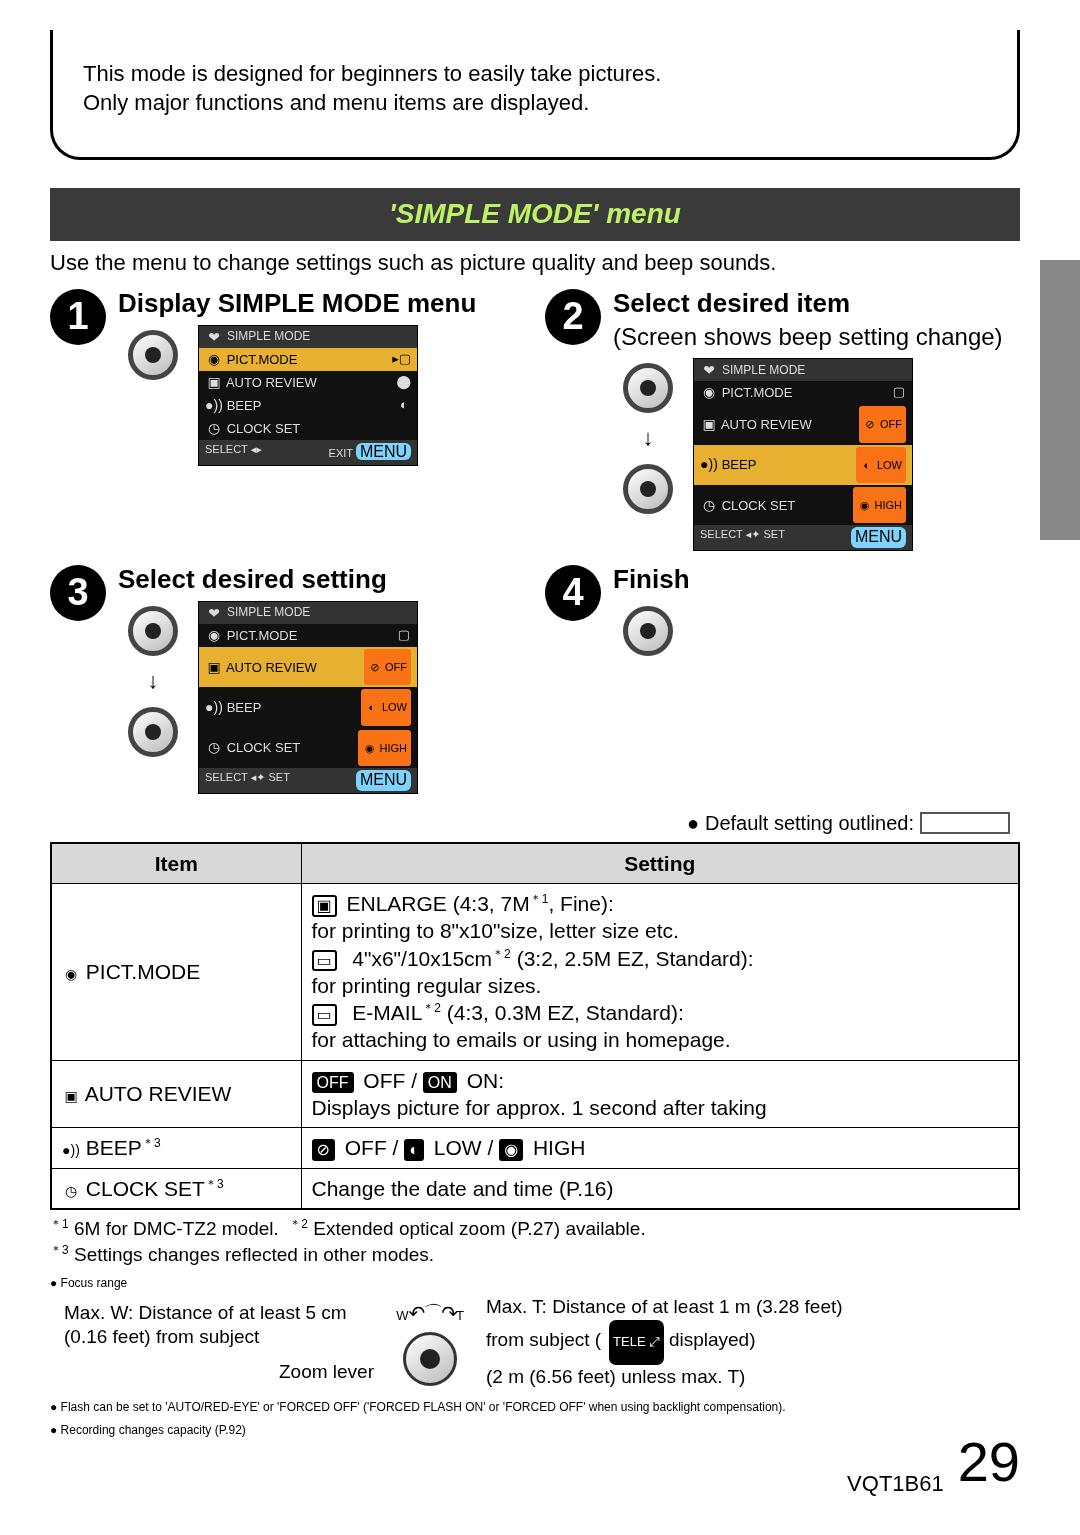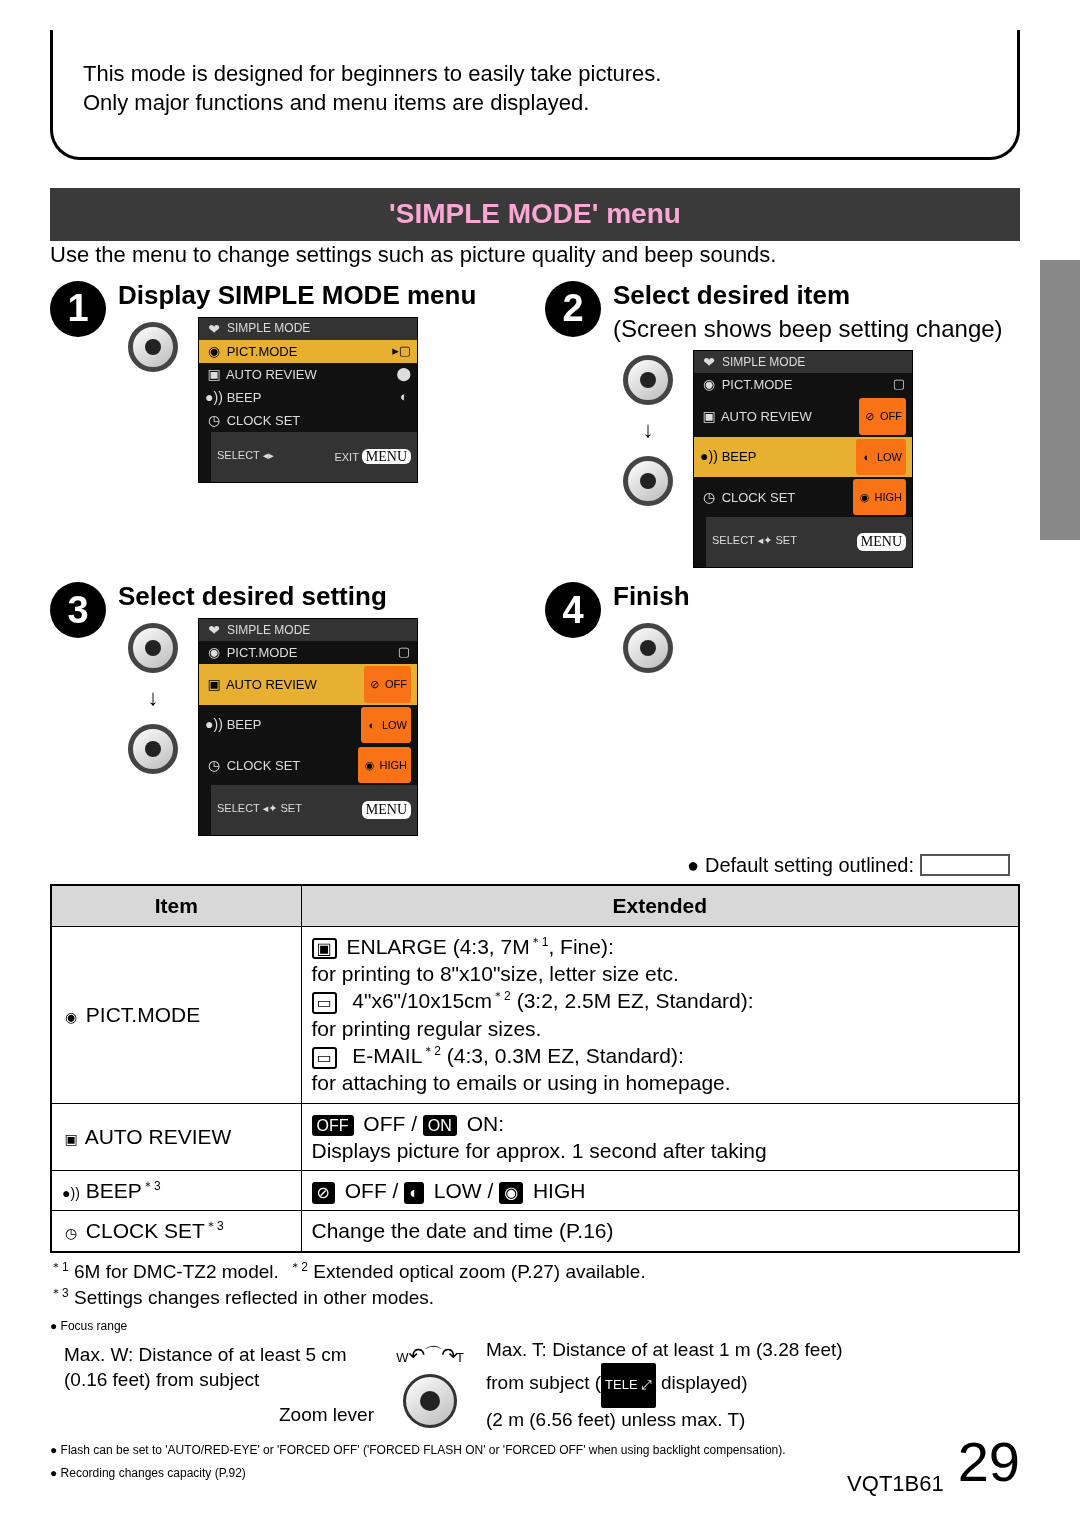--- a/index.html
+++ b/index.html
@@ -26,25 +26,27 @@
   .gray-tab {
     position: absolute;
     right: 0;
     top: 260px;
     width: 40px;
     height: 280px;
     background: #888;
   }
   .section-bar {
     background: #3a3a3a;
-    color: #f9a8d4;
+    color: #bef264;
     font-weight: bold;
     font-size: 28px;
     text-align: center;
     padding: 8px 0;
+    margin-bottom: 8px;
+    font-style: italic;
   }
   .menu-desc { margin-bottom: 12px; }
   .steps {
     display: grid;
     grid-template-columns: 1fr 1fr;
     column-gap: 20px;
     row-gap: 14px;
     margin-bottom: 16px;
   }
   .step { display: flex; align-items: flex-start; gap: 12px; }
@@ -78,23 +80,23 @@
   .lcd-title {
     background:#333; padding:2px 6px; font-size:12px; display:flex; align-items:center; gap:4px;
   }
   .lcd-row {
     display:flex; align-items:center; justify-content:space-between;
     padding:2px 6px; font-size:13px;
   }
   .lcd-row.hl { background:#e8b030; color:#000; }
   .lcd-side { background:#f97316; color:#000; font-size:11px; padding:11px 4px; border-radius:3px; }
   .lcd-foot {
-    background:#333; padding:16px 6px; font-size:11px; display:flex; justify-content:space-between;margin-left:12px;
-  }
-  .pill { background:#ffffff; color:#000; border-radius:6px; padding:0 4px; font-size:14px;font-family:Liberation Serif, serif; }
+    background:#333; padding:2px 6px; font-size:11px; display:flex; justify-content:space-between;
+  }
+  .pill { background:#7dd3fc; color:#000; border-radius:6px; padding:0 4px; font-size:16px; }
   .ic { display:inline-block; min-width:14px; text-align:center; }
   .dot-leg { font-size:20px; }
   .legend-row { display:flex; align-items:center; gap:6px; justify-content:flex-end; margin:6px 10px 6px 0; font-size:20px; }
   .legend-box { display:inline-block; width:90px; height:22px; border:2px solid #555; }
   .settings-table {
     width: 100%; border-collapse: collapse; border:2px solid #000;
   }
   .settings-table th, .settings-table td {
     border:1px solid #000; padding:6px 10px; vertical-align:top; font-size:21px;
   }
@@ -107,21 +109,21 @@
   .bullet { font-size:12px; margin-top:8px; }
   .focus-block { display:flex; align-items:center; gap:1px; font-size:19px; margin:4px 0 10px 14px; }
   .focus-left { width:310px; }
   .zoom-draw { width:110px; text-align:center; font-size:13px; position:relative; }
   .zoom-lens {
     width:54px; height:54px; border:3px solid #333; border-radius:50%; margin:6px auto 0;
     background:linear-gradient(145deg,#fff,#bbb); position:relative;
   }
   .zoom-lens::after { content:''; position:absolute; inset:14px; background:#222; border-radius:50%; }
   .zoom-arc { font-size:20px; letter-spacing:-2px; }
-  .tele-chip { display:inline-block; background:#000; color:#fff; font-size:13px; padding:14px 4px; border-radius:2px; }
+  .tele-chip { display:inline-block; background:#000; color:#fff; font-size:13px; padding:14px 4px; border-radius:7px;margin-left:8px; }
   .page-foot { position:absolute; bottom:36px; right:60px; font-size:22px; display:flex; align-items:flex-end; gap:14px; }
   .page-num { font-size:56px; font-weight:normal; }
   .small-ic { font-size:14px; display:inline-block; width:18px; text-align:center; }
 </style>
 </head>
 <body>
 <div class="gray-tab"></div>
 <div class="page">
 
 <div class="intro-box">
@@ -282,21 +284,21 @@
 <div class="legend-row">
   <span class="dot-leg">●</span>
   <span>Default setting outlined:</span>
   <span class="legend-box"></span>
 </div>
 
 <table class="settings-table">
   <tbody>
         <tr>
     <th>Item</th>
-    <th>Extended</th>
+    <th>Setting</th>
   </tr>
   <tr>
     <td class="item"><span class="small-ic">◉</span> <span>PICT.MODE</span></td>
     <td>
       <span class="glyph-box">▣</span> <span>ENLARGE (4:3, 7M</span><span class="sup">＊1</span><span>, Fine):</span><br>
       <span>for printing to 8"x10"size, letter size etc.</span><br>
       <span class="glyph-box">▭</span>&nbsp;&nbsp;<span>4"x6"/10x15cm</span><span class="sup">＊2</span> <span>(3:2, 2.5M EZ, Standard):</span><br>
       <span>for printing regular sizes.</span><br>
       <span class="glyph-box">▭</span>&nbsp;&nbsp;<span>E-MAIL</span><span class="sup">＊2</span> <span>(4:3, 0.3M EZ, Standard):</span><br>
       <span>for attaching to emails or using in homepage.</span>

